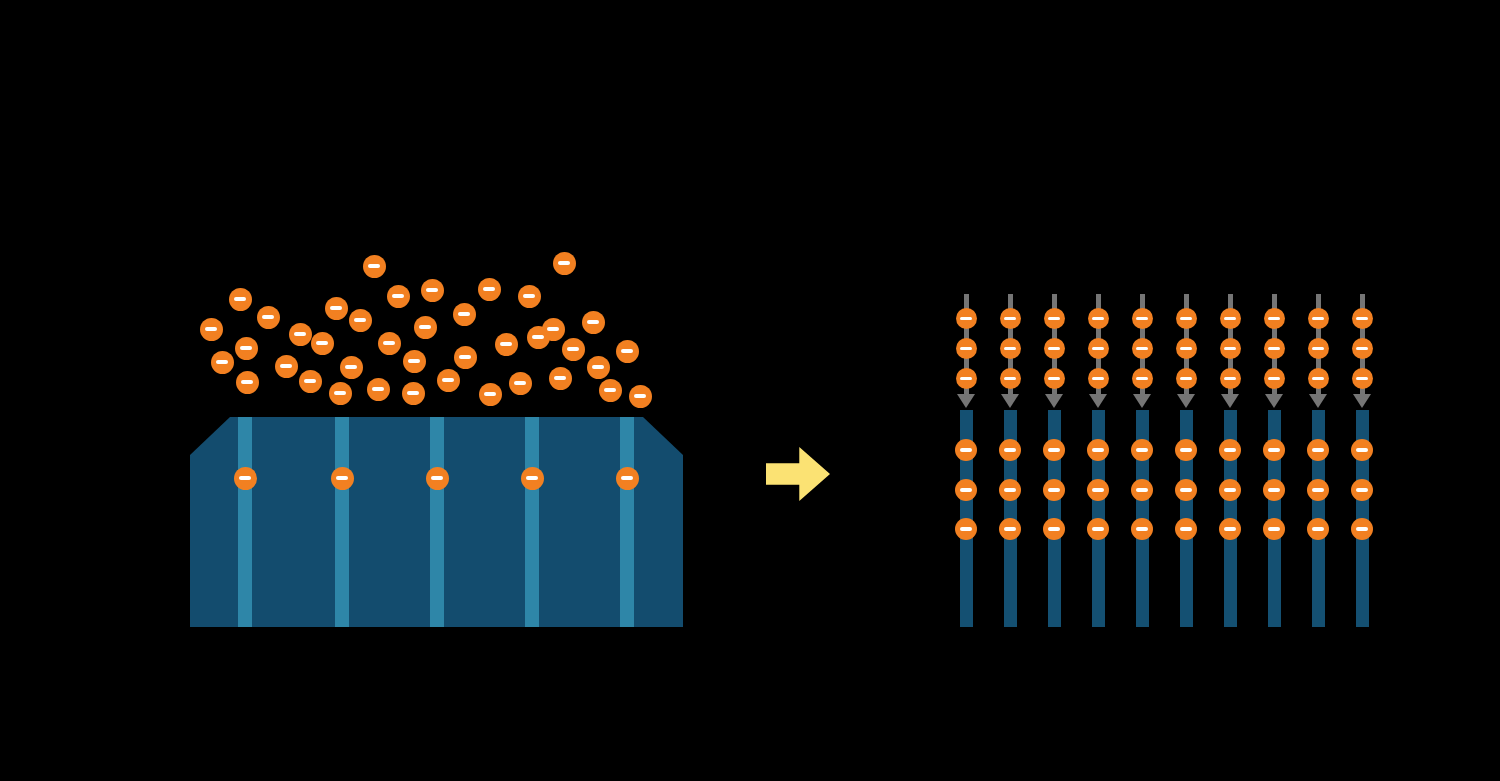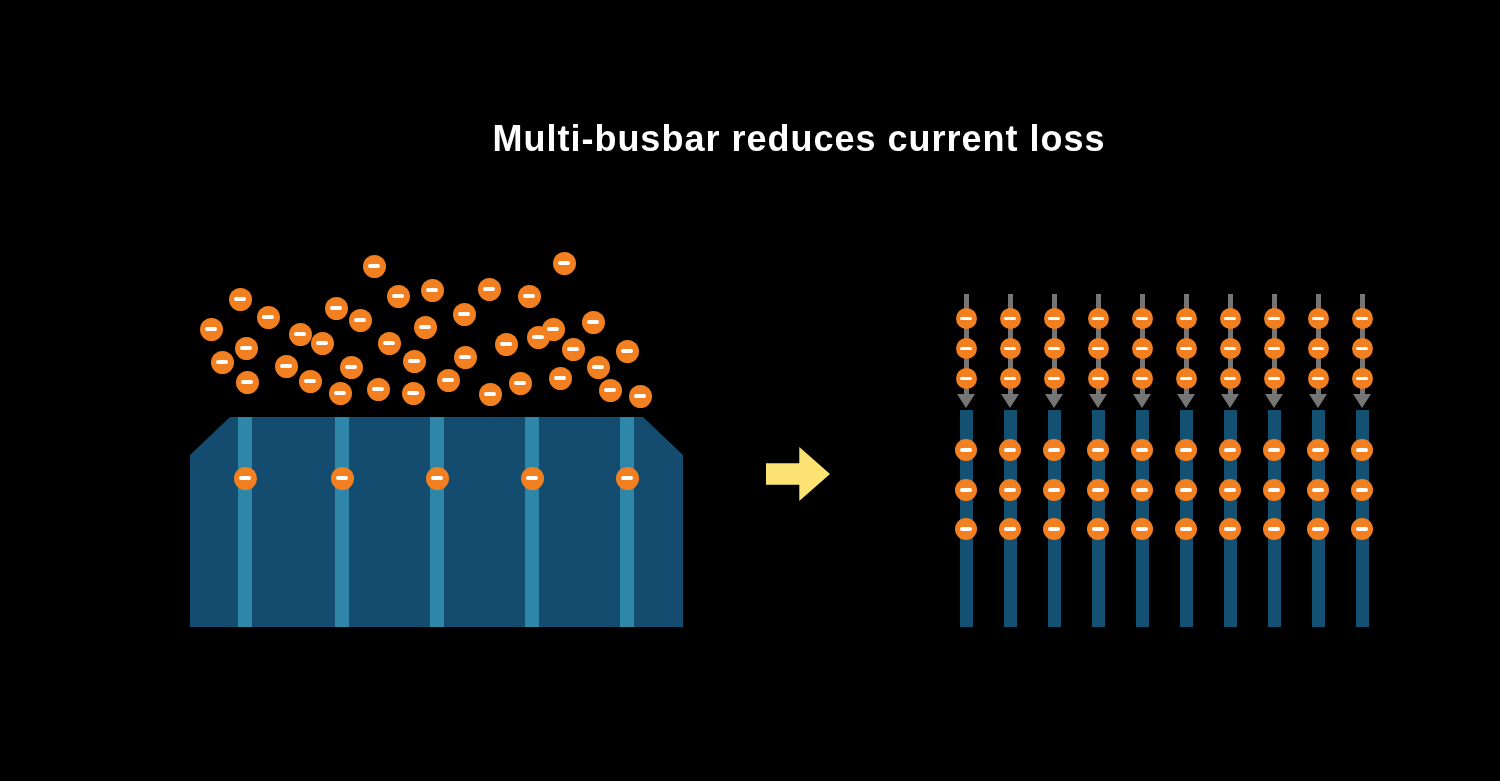--- a/index.html
+++ b/index.html
@@ -29,21 +29,20 @@
   }
   .yellow-arrow {
     position:absolute; background:var(--transition-yellow,#FBE273);
     clip-path:polygon(0 30%, 52% 30%, 52% 0, 100% 50%, 52% 100%, 52% 70%, 0 70%);
   }
 </style>
 </head>
 <body>
 
 <div class="stage" style="--background: #000000; --title: #FFFFFF; --cell-blue: #134C6E; --busbar-light: #2E86A8; --bar-blue: #145072; --electron-orange: #F28021; --electron-minus: #FFFFFF; --arrow-gray: #757575; --transition-yellow: #FBE273;">
-  <div class="title">Multi-busbar reduces current loss</div>
   <div class="group" id="left-group">
       <div class="cell-panel" style="left: 190px; top: 417px; width: 493px; height: 210px; clip-path: polygon(0px 38px, 40px 0px, calc(100% - 40px) 0px, 100% 38px, 100% 100%, 0px 100%);">
         <div class="busbar" style="left: 48px; width: 14px;"></div>
         <div class="busbar" style="left: 145px; width: 14px;"></div>
         <div class="busbar" style="left: 240px; width: 14px;"></div>
         <div class="busbar" style="left: 335px; width: 14px;"></div>
         <div class="busbar" style="left: 430px; width: 14px;"></div>
         <div class="electron" style="left: 43.5px; top: 49.5px; width: 23px; height: 23px;">
           <span class="minus" style="height: 4px; margin-top: -2px;"></span>
         </div>

